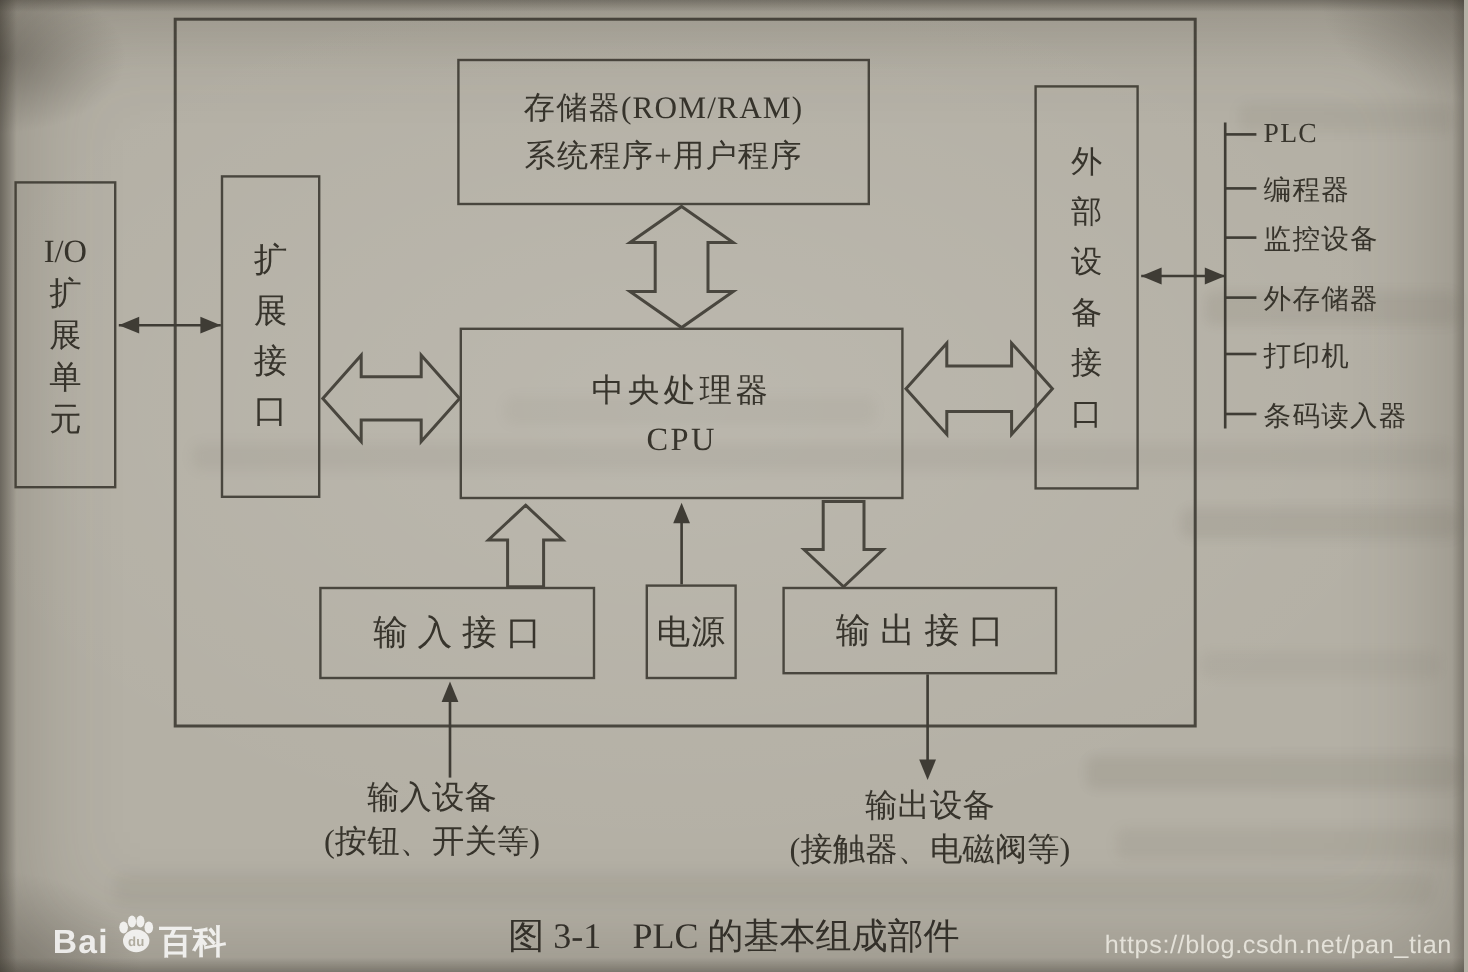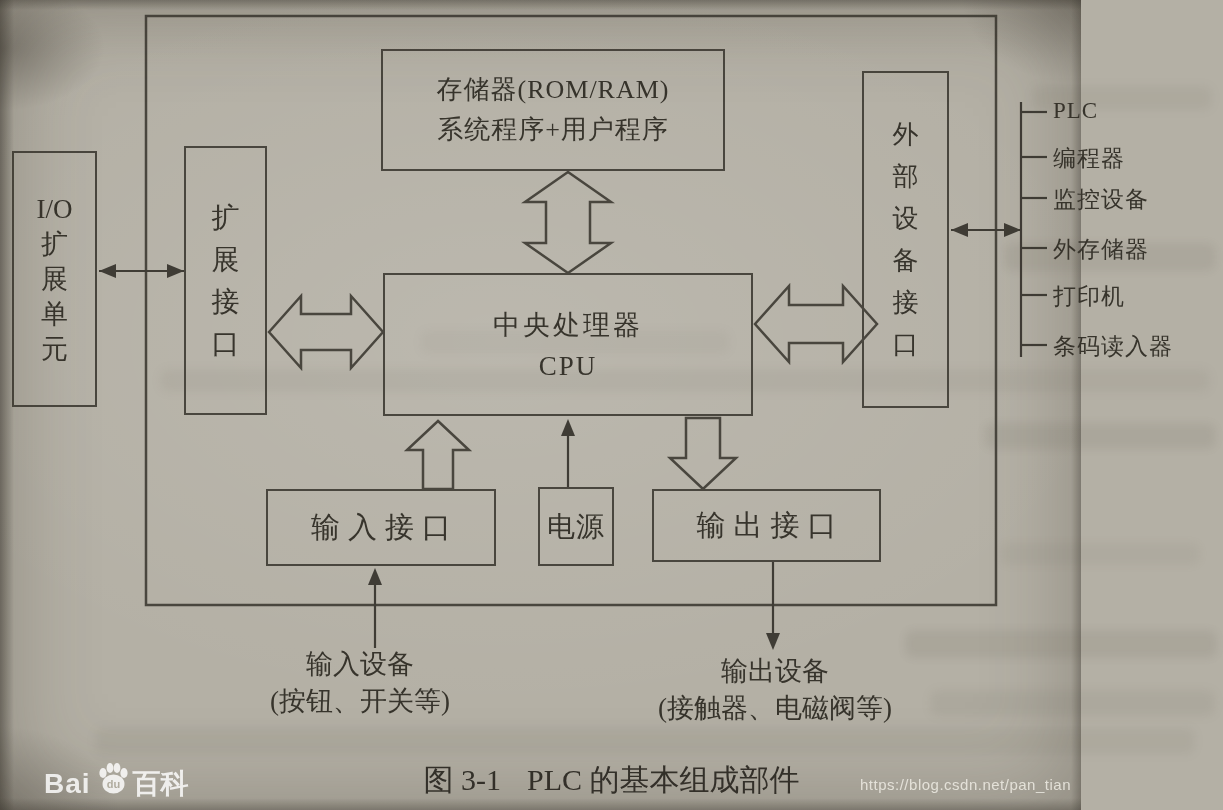--- a/index.html
+++ b/index.html
@@ -2,21 +2,21 @@
 <html><head>
 <meta charset="utf-8">
 <style>
   html,body{margin:0;padding:0;}
   body{
     width:1223px;height:810px;overflow:hidden;
     background:#b4b0a5;
     font-family:"Liberation Serif","DejaVu Serif",serif;
   }
   .stage{
-    position:relative;width:1081px;height:810px;
+    position:relative;width:1220px;height:810px;
     background:
       radial-gradient(900px 520px at 46% 42%, rgba(255,255,255,.10), rgba(255,255,255,0) 72%),
       linear-gradient(180deg, rgba(120,114,100,.10), rgba(120,114,100,0) 60px),
       #b4b0a5;
     color:#37342c;
     text-decoration:underline;
   }
   
   .ghost{position:absolute;background:rgba(100,95,82,.16);border-radius:8px;filter:blur(5px);pointer-events:none;}
   .g1{left:1032px;top:86px;width:180px;height:24px;opacity:.55;}
@@ -69,21 +69,21 @@
   
   .caption{position:absolute;left:0;top:760px;width:1223px;text-align:center;font-size:30px;
            color:#33302a;z-index:2;}
   .caption .t{margin-left:26px;}
   
   .wm-baidu{position:absolute;left:44px;top:764px;display:flex;align-items:center;z-index:10;
             color:rgba(255,255,255,.82);font-family:"Liberation Sans","DejaVu Sans",sans-serif;}
   .wm-baidu .bai{font-size:28px;font-weight:bold;letter-spacing:1px;}
   .wm-baidu .paw{margin:0 2px 0 4px;position:relative;top:-3px;}
   .wm-baidu .baike{font-size:28px;font-weight:bold;}
-  .wm-csdn{position:absolute;right:10px;top:776px;font-size:15px;z-index:10;
+  .wm-csdn{position:absolute;right:10px;top:776px;font-size:21px;z-index:10;
            color:rgba(238,236,228,.85);font-family:"Liberation Sans","DejaVu Sans",sans-serif;letter-spacing:.5px;}
 </style>
 </head>
 <body>
 
 <div class="stage">
 
   <div class="ghost g1"></div>
   <div class="ghost g2"></div>
   <div class="ghost g3"></div>

